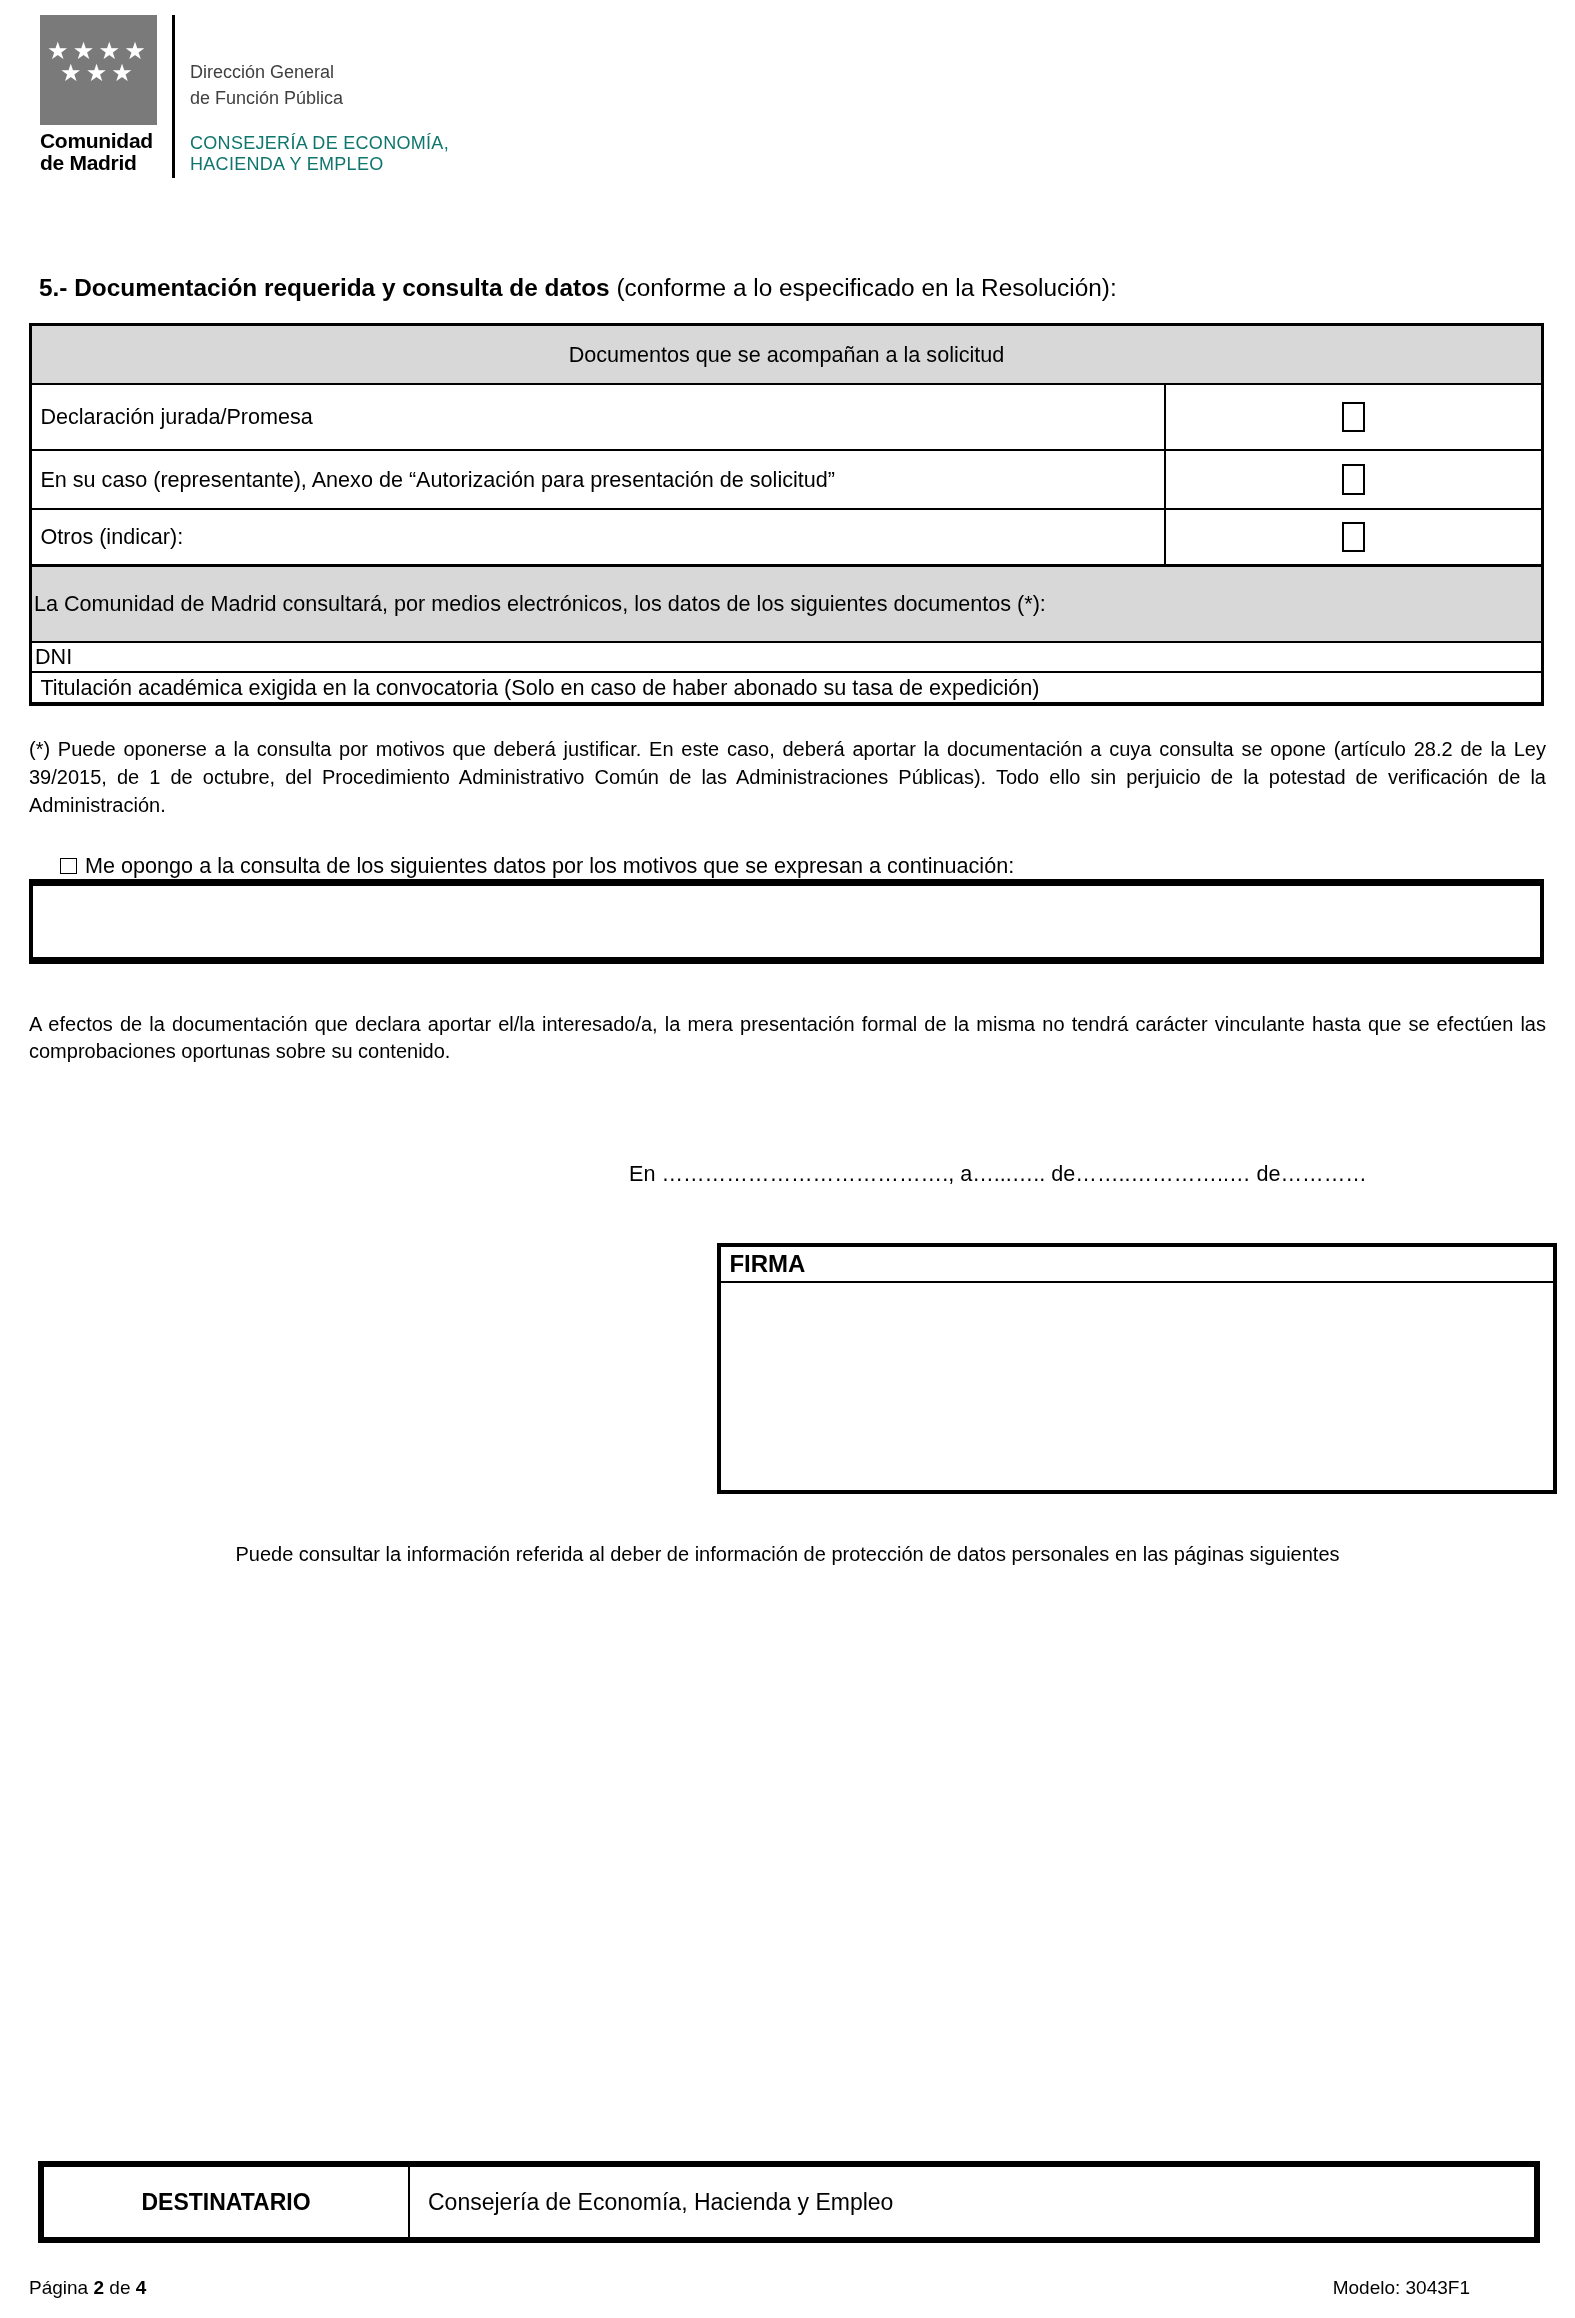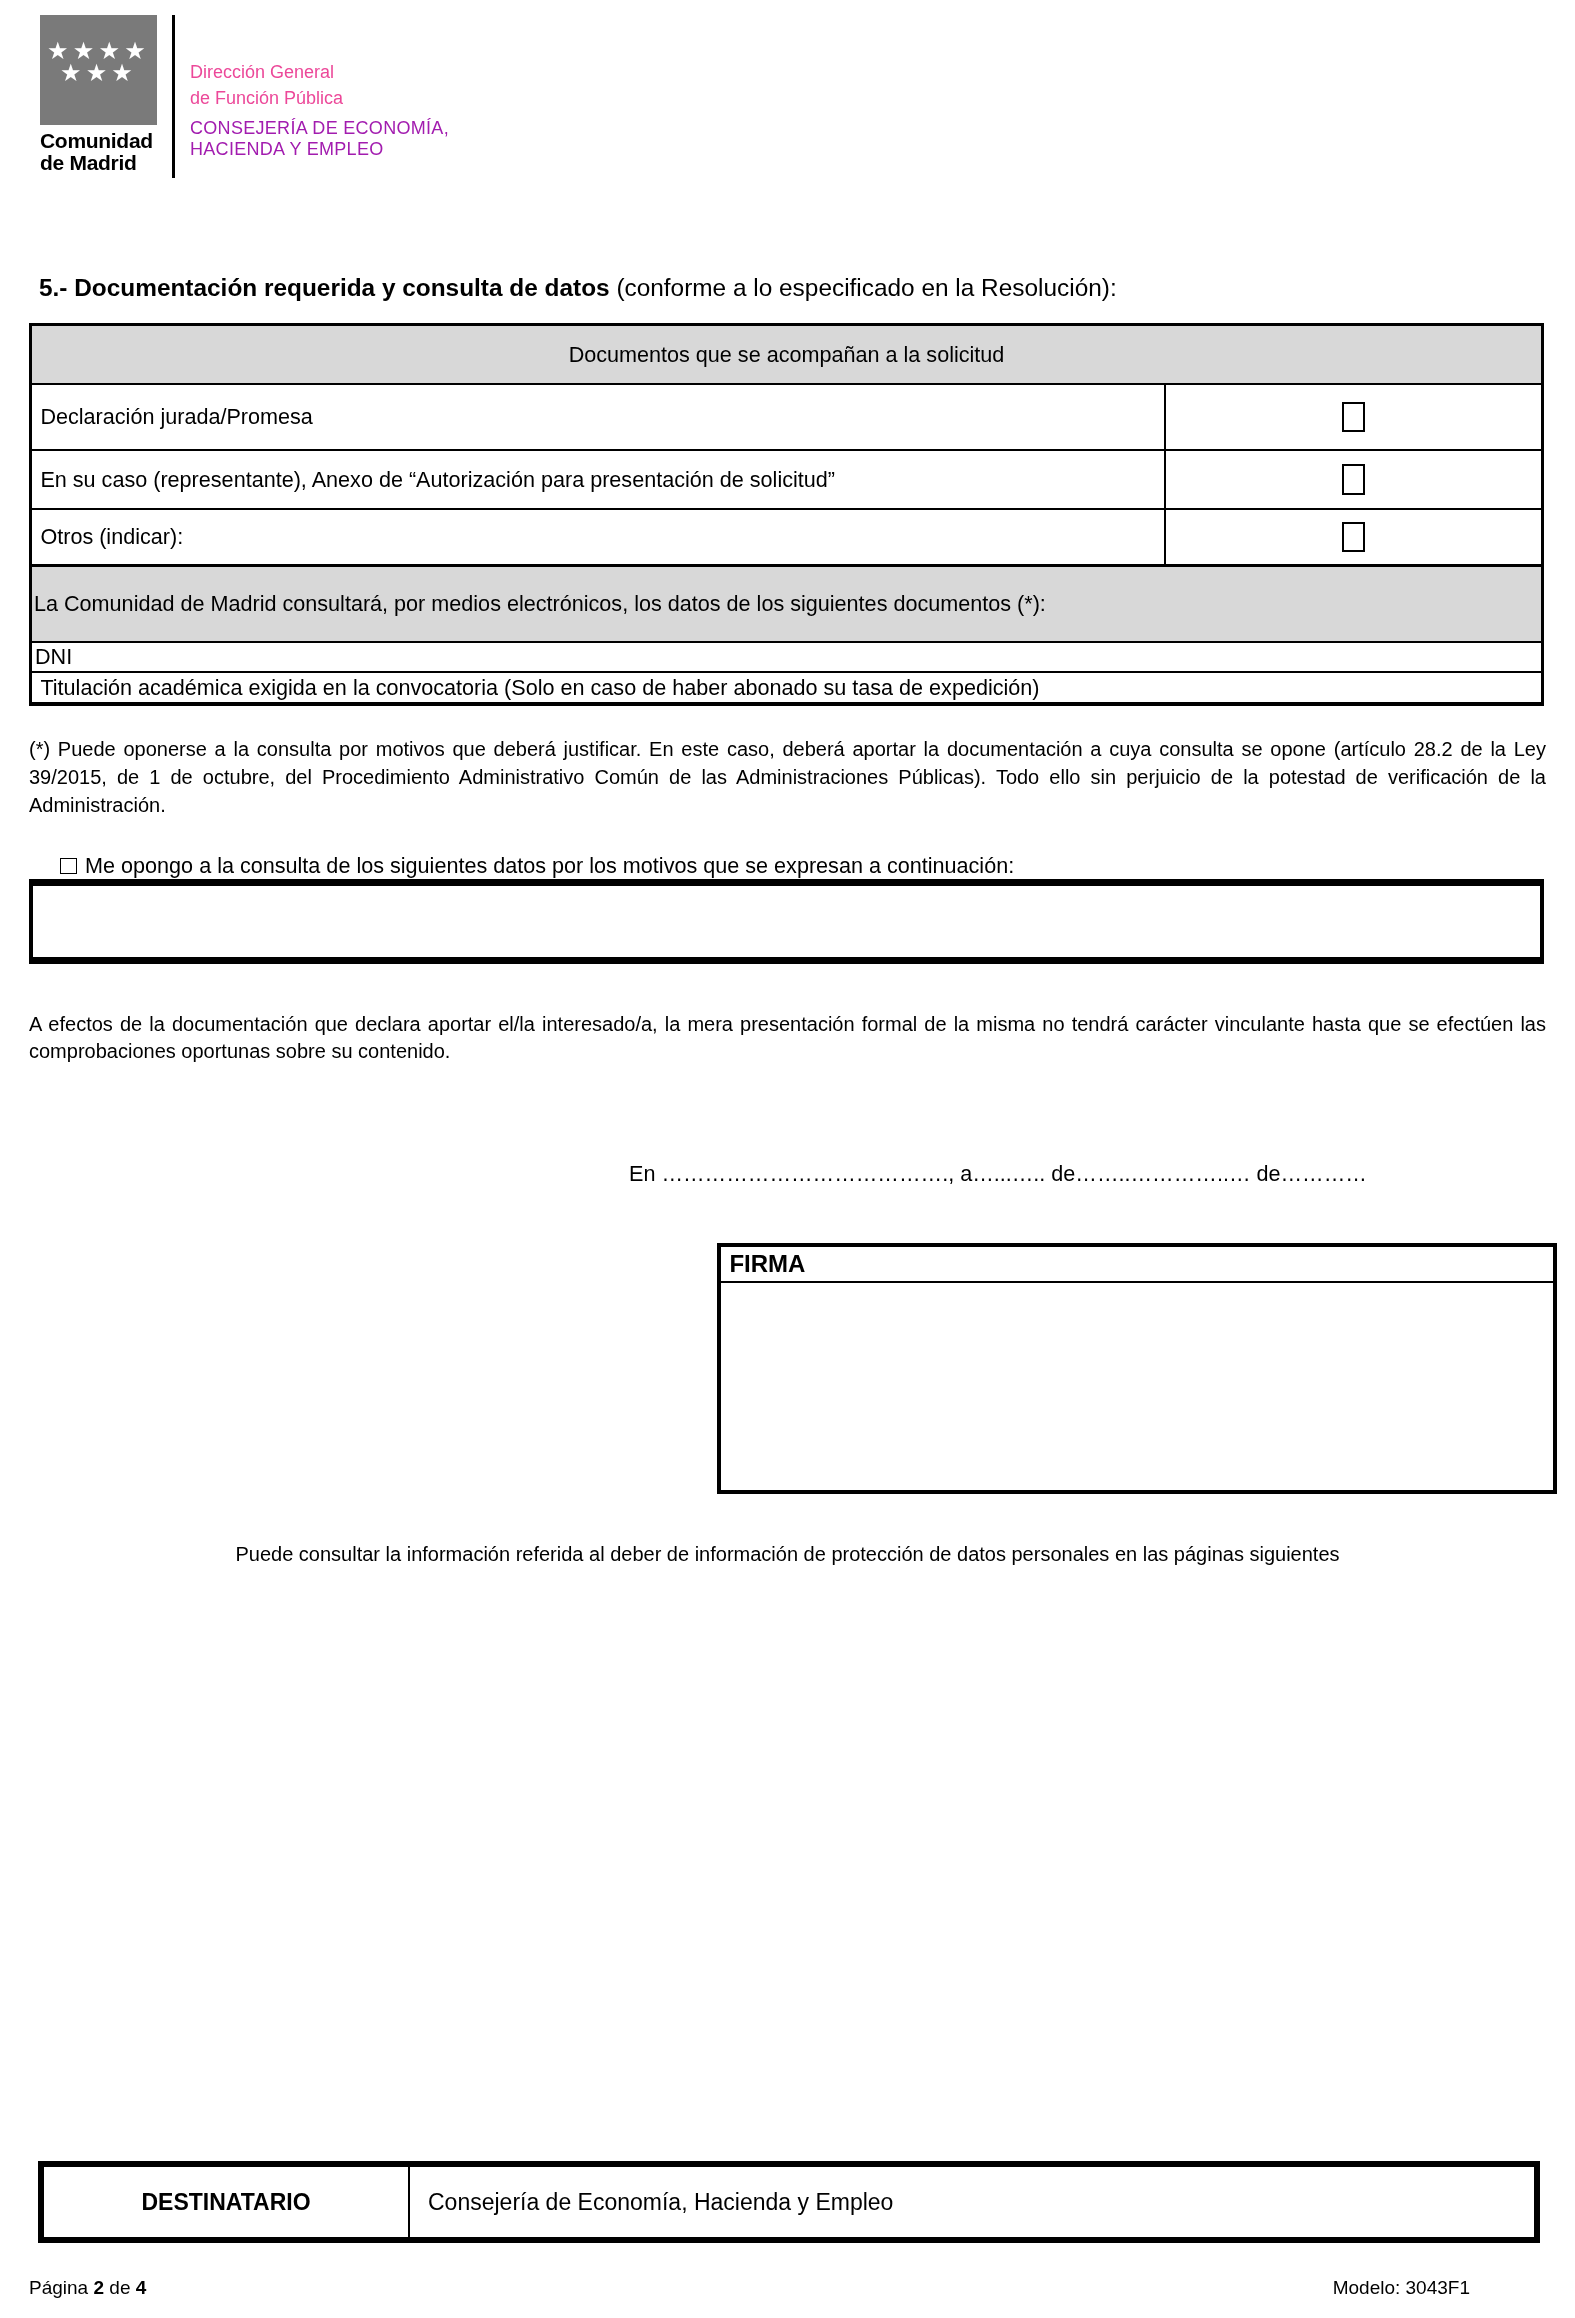--- a/index.html
+++ b/index.html
@@ -13,22 +13,22 @@
   }
   .abs{position:absolute;}
 
   
   .logo-box{left:40px;top:15.4px;width:117px;height:110px;background:#7a7a7a;text-align:center;}
   .stars-row{color:#fff;letter-spacing:4.2px;font-size:24px;line-height:24px;}
   .stars-top{margin-top:24px;}
   .stars-bottom{margin-top:-2.8px;}
   .logo-caption{left:40px;top:130px;font-weight:bold;font-size:21px;line-height:21.6px;letter-spacing:-0.3px;}
   .header-divider{left:172px;top:15.4px;width:2.8px;height:163px;background:#000;}
-  .org-block{left:190px;top:59px;font-size:18px;line-height:26px;color:#ec4899;}
-  .dept-block{left:190px;top:118px;font-size:18px;line-height:21px;color:#a21caf;letter-spacing:0.3px;}
+  .org-block{left:190px;top:59px;font-size:18px;line-height:26px;color:#404040;}
+  .dept-block{left:190px;top:133px;font-size:18px;line-height:21px;color:#0f766e;letter-spacing:0.3px;}
 
   
   .section-title{left:39px;top:274px;font-size:24.4px;width:1467px;}
   .section-title b{font-weight:bold;}
 
   
   .doc-table{left:29px;top:323px;width:1515px;border:3.5px solid #000;border-bottom-width:4.9px;box-sizing:border-box;}
   .t-row{display:flex;align-items:center;box-sizing:border-box;}
   .t-row + .t-row{border-top:2.8px solid #000;}
   .row-grayhead{height:57px;background:#d8d8d8;justify-content:center;font-size:21.6px;}

